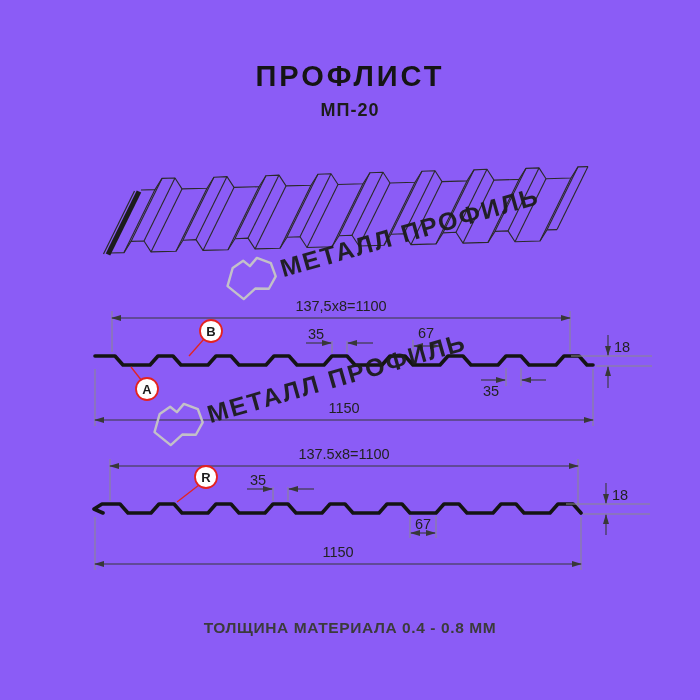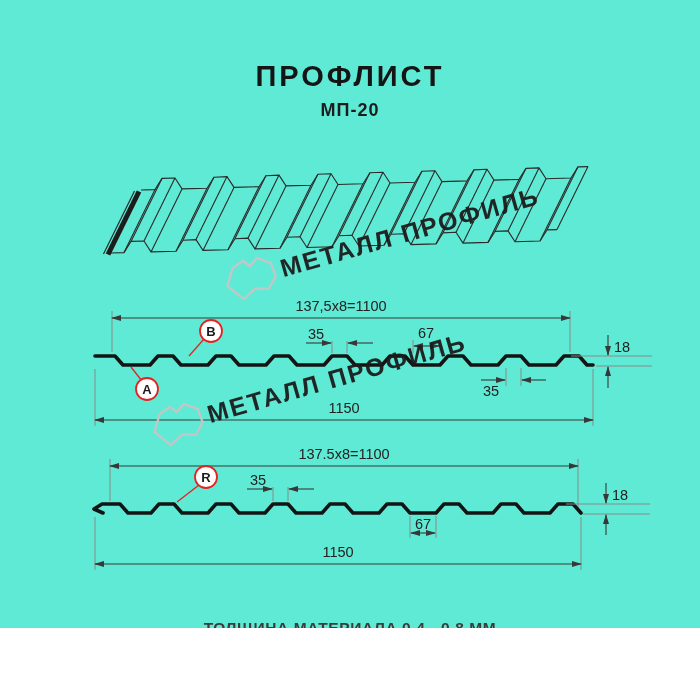--- a/index.html
+++ b/index.html
@@ -1,16 +1,16 @@
 <!DOCTYPE html>
 <html><head>
 <meta charset="utf-8">
 <style>
   html,body{margin:0;padding:0;background:#ffffff;}
-  .page{position:relative;width:700px;height:628px;background:#5eead4;overflow:hidden;
+  .page{position:relative;width:700px;height:700px;background:#8b5cf6;overflow:hidden;
         font-family:"Liberation Sans", sans-serif;}
   svg{display:block;}
   text{font-family:"Liberation Sans", sans-serif;fill:#1c1c1c;}
   .title{font-size:29px;font-weight:800;letter-spacing:3px;fill:#151515;}
   .subtitle{font-size:18px;font-weight:700;letter-spacing:1px;fill:#1c1c1c;}
   .footer-note{font-size:15.5px;font-weight:700;letter-spacing:.6px;fill:#3b3b3b;}
   .dimtxt{font-size:14.5px;fill:#222;}
   .wmtxt{font-size:25px;font-weight:700;letter-spacing:2px;}
   .mkrtxt{font-size:13px;font-weight:600;}
   .profile{fill:none;stroke:#141414;stroke-width:3.6;stroke-linejoin:round;stroke-linecap:round;}

